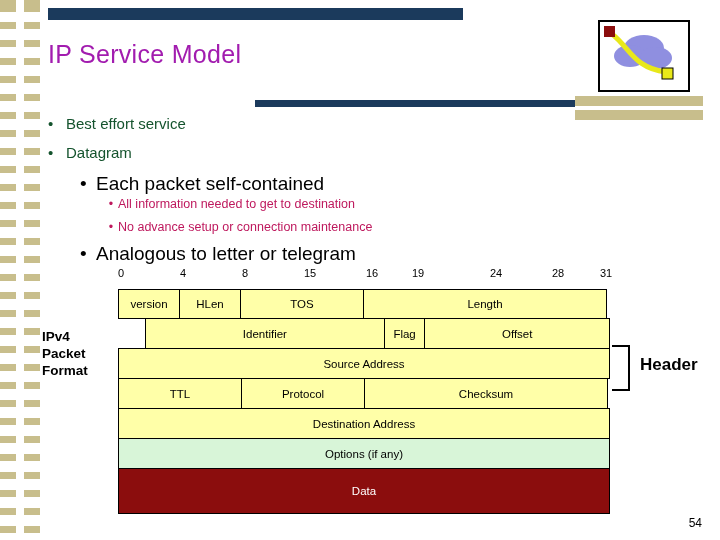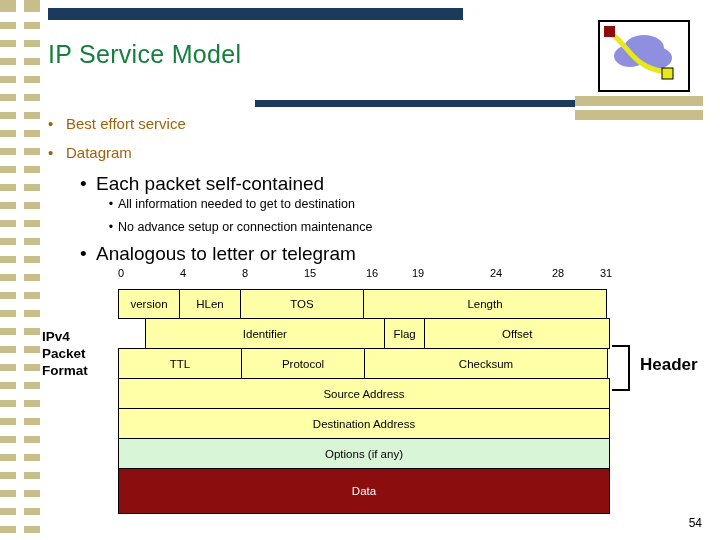--- a/index.html
+++ b/index.html
@@ -92,41 +92,41 @@
     background: #ffffff;
     overflow: hidden;
   }
 
   
   .title {
     position: absolute;
     left: 48px;
     top: 40px;
     font-size: 25px;
-    color: #15803d;
+    color: #a21caf;
     letter-spacing: 0.3px;
   }
 
   
   .bullet-l1 {
     position: absolute;
     font-size: 15px;
-    color: #a16207;
+    color: #14532d;
   }
   .bullet-l1 .dot { display: inline-block; width: 18px; }
   .bullet-l2 {
     position: absolute;
     font-size: 19px;
     color: #000000;
   }
   .bullet-l2 .dot { display: inline-block; width: 16px; }
   .bullet-l3 {
     position: absolute;
     font-size: 12.5px;
-    color: #000000;
+    color: #be185d;
     text-align: center;
   }
   .bullet-l3 .dot { display: inline-block; width: 14px; }
 
   
   .ruler {
     position: absolute;
     left: 118px;
     top: 267px;
     width: 492px;
@@ -310,26 +310,26 @@
       <div class="cell" style="width: 62px;">HLen</div>
       <div class="cell" style="width: 124px;">TOS</div>
       <div class="cell" style="width: 244px;">Length</div>
     </div>
     <div class="prow">
       <div class="cell" style="width: 248px; margin-left: 27px;">Identifier</div>
       <div class="cell" style="width: 43px;">Flag</div>
       <div class="cell" style="width: 192px;">Offset</div>
     </div>
     <div class="prow">
+      <div class="cell" style="width: 492px;">Source Address</div>
+    </div>
+    <div class="prow">
       <div class="cell" style="width: 124px;">TTL</div>
       <div class="cell" style="width: 124px;">Protocol</div>
       <div class="cell" style="width: 244px;">Checksum</div>
-    </div>
-    <div class="prow">
-      <div class="cell" style="width: 492px;">Source Address</div>
     </div>
     <div class="prow">
       <div class="cell" style="width: 492px;">Destination Address</div>
     </div>
     <div class="prow">
       <div class="cell options" style="width: 492px;">Options (if any)</div>
     </div>
     <div class="prow datarow">
       <div class="cell data" style="width: 492px;">Data</div>
     </div>

